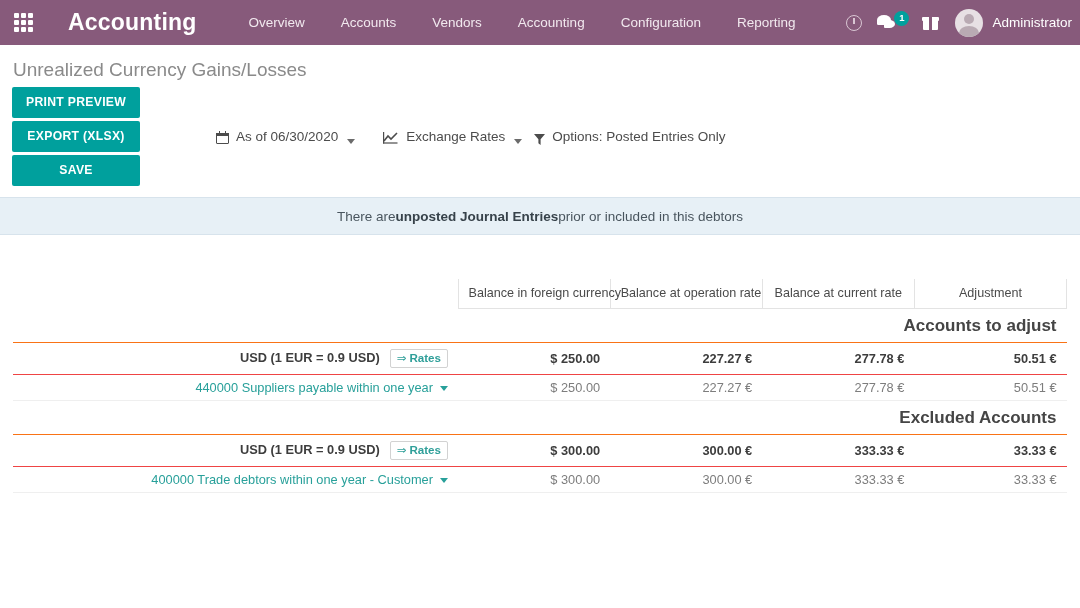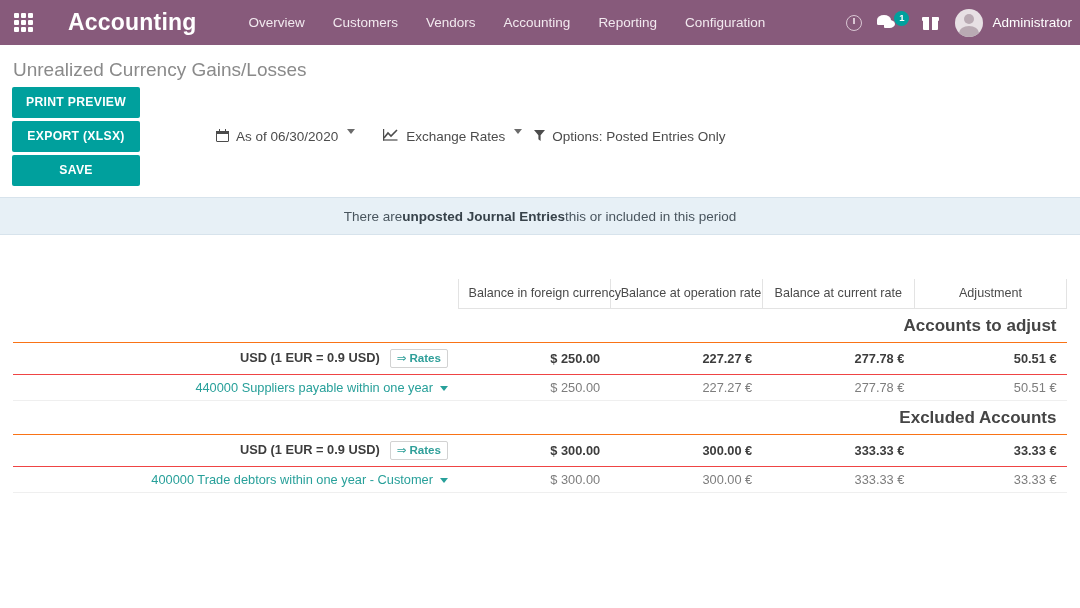--- a/index.html
+++ b/index.html
@@ -38,21 +38,21 @@
     font-weight: bold;
     color: #ffffff;
     margin-left: 22px;
     margin-right: 38px;
     letter-spacing: .2px;
     white-space: nowrap;
   }
   .menu {
     display: flex;
     align-items: center;
-    gap: 0px;
+    gap: 8px;
     height: 45px;
   }
   .menu-item {
     font-size: 13.5px;
     color: #f2e9ef;
     padding: 0 14px;
     line-height: 45px;
     white-space: nowrap;
     cursor: pointer;
   }
@@ -144,21 +144,21 @@
     font-family: "Liberation Sans", sans-serif;
     white-space: nowrap;
   }
 
   .filters {
     display:flex; align-items:center;
     margin-left: 72px;
     gap: 0px;
   }
   .filter {
-    display:flex; align-items:flex-start;
+    display:flex; align-items:flex-end;
     font-size: 13.5px; color:#4c4c4c;
     cursor:pointer; padding: 0 4px;
     white-space: nowrap;
   }
   .filter .lbl { margin: 0 3px; }
   .caret {
     width:0;height:0;border-left:4.5px solid transparent;border-right:4.5px solid transparent;
     border-top:5px solid #6b6b6b; margin-left:6px; margin-right: 2px;
   }
   .cal-ic { width: 13px; height: 13px; position: relative; margin-right: 4px;}
@@ -281,25 +281,25 @@
         <i></i>
         <i></i>
         <i></i>
     </span>
   </div>
 
   <div class="brand">Accounting</div>
 
   <nav class="menu">
     <div class="menu-item">Overview</div>
-    <div class="menu-item">Customers</div>
+    <div class="menu-item">Accounts</div>
     <div class="menu-item">Vendors</div>
     <div class="menu-item">Accounting</div>
+    <div class="menu-item">Configuration</div>
     <div class="menu-item">Reporting</div>
-    <div class="menu-item">Configuration</div>
   </nav>
 
   <div class="sys-tray">
     <div class="tray-btn">
       <span class="clock-ic"></span>
     </div>
     <div class="tray-btn">
       <span class="chat-wrap">
         <span class="bub bub1"></span>
         <span class="bub bub2"></span>
@@ -367,21 +367,21 @@
 
       </div>
 
     </div>
   </div>
 </div>
 
 <div class="warn-banner">
   <span>There are </span>
     <b>unposted Journal Entries</b>
-    <span> this or included in this period</span>
+    <span> prior or included in this debtors</span>
 </div>
 
 <div class="report-wrap">
   <table class="report">
     <colgroup>
       <col class="c-name">
         <col class="c-num">
         <col class="c-num">
         <col class="c-num">
         <col class="c-num">

